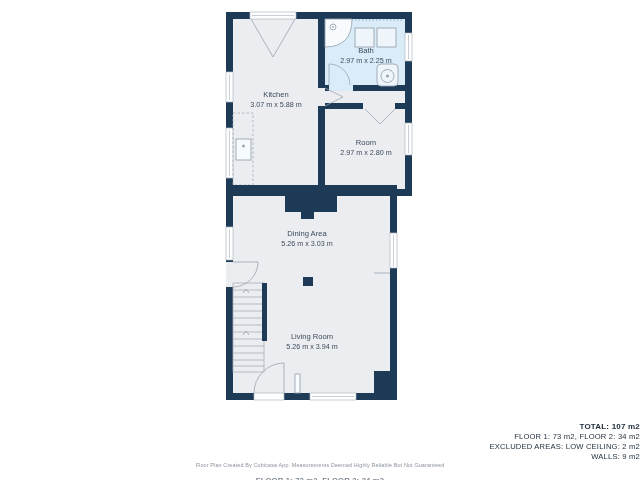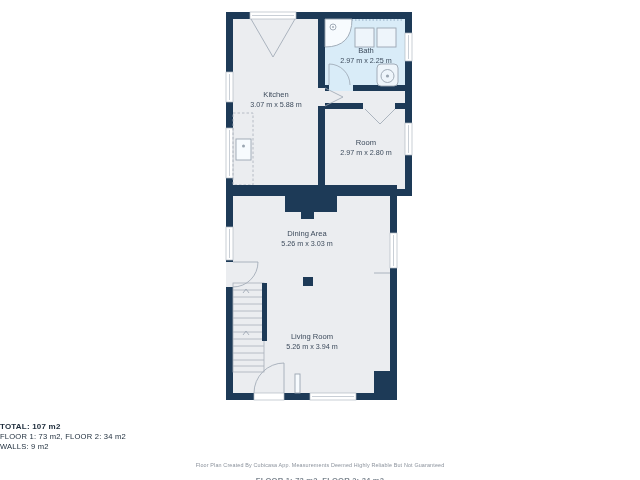--- a/index.html
+++ b/index.html
@@ -17,21 +17,21 @@
   .fix{fill:none;stroke:var(--fixture);stroke-width:0.9;}
   .fixfill{fill:#eef5fb;stroke:var(--fixture);stroke-width:0.9;}
   .fixwhite{fill:#f7fbfe;stroke:var(--fixture);stroke-width:0.9;}
   .stair{stroke:#a8b0ba;stroke-width:0.8;fill:none;}
   .doorline{stroke:#9aa5b1;stroke-width:0.8;fill:none;}
   .dotted{stroke:#7f9ab3;stroke-width:0.8;fill:none;stroke-dasharray:1.5 2;}
   .room-name{font-size:7.6px;fill:var(--label-text);text-anchor:middle;}
   .room-dims{font-size:7.2px;fill:var(--label-text);text-anchor:middle;}
   .summary{
     position:absolute;left:0;top:423px;width:640px;
-    display:flex;flex-direction:column;align-items:flex-start;gap:1.5px;
+    display:flex;flex-direction:column;align-items:flex-end;gap:1.5px;
     color:var(--summary-text);font-size:7.6px;letter-spacing:0.2px;
     text-align:center;line-height:1.1;
   }
   .summary .total{font-weight:bold;font-size:8px;}
   .disclaimer{
     position:absolute;left:0;top:462px;width:640px;text-align:center;
     font-size:5.4px;color:var(--disclaimer-text);letter-spacing:0.15px;
   }
   .cutoff{
     position:absolute;left:0;top:476px;width:640px;text-align:center;
@@ -156,18 +156,19 @@
     <text class="room-name" x="307" y="236">Dining Area</text>
     <text class="room-dims" x="307" y="246">5.26 m x 3.03 m</text>
     <text class="room-name" x="312" y="339">Living Room</text>
     <text class="room-dims" x="312" y="349">5.26 m x 3.94 m</text>
   </g>
 </svg>
 
 <div class="summary">
   <div class="total">TOTAL: 107 m2</div>
   <div>FLOOR 1: 73 m2, FLOOR 2: 34 m2</div>
+  <div>EXCLUDED AREAS: LOW CEILING: 2 m2</div>
   <div>WALLS: 9 m2</div>
 </div>
 
 <div class="disclaimer">Floor Plan Created By Cubicasa App. Measurements Deemed Highly Reliable But Not Guaranteed</div>
 
 <div class="cutoff">FLOOR 1: 73 m2, FLOOR 2: 34 m2</div>
 
 </body></html>

